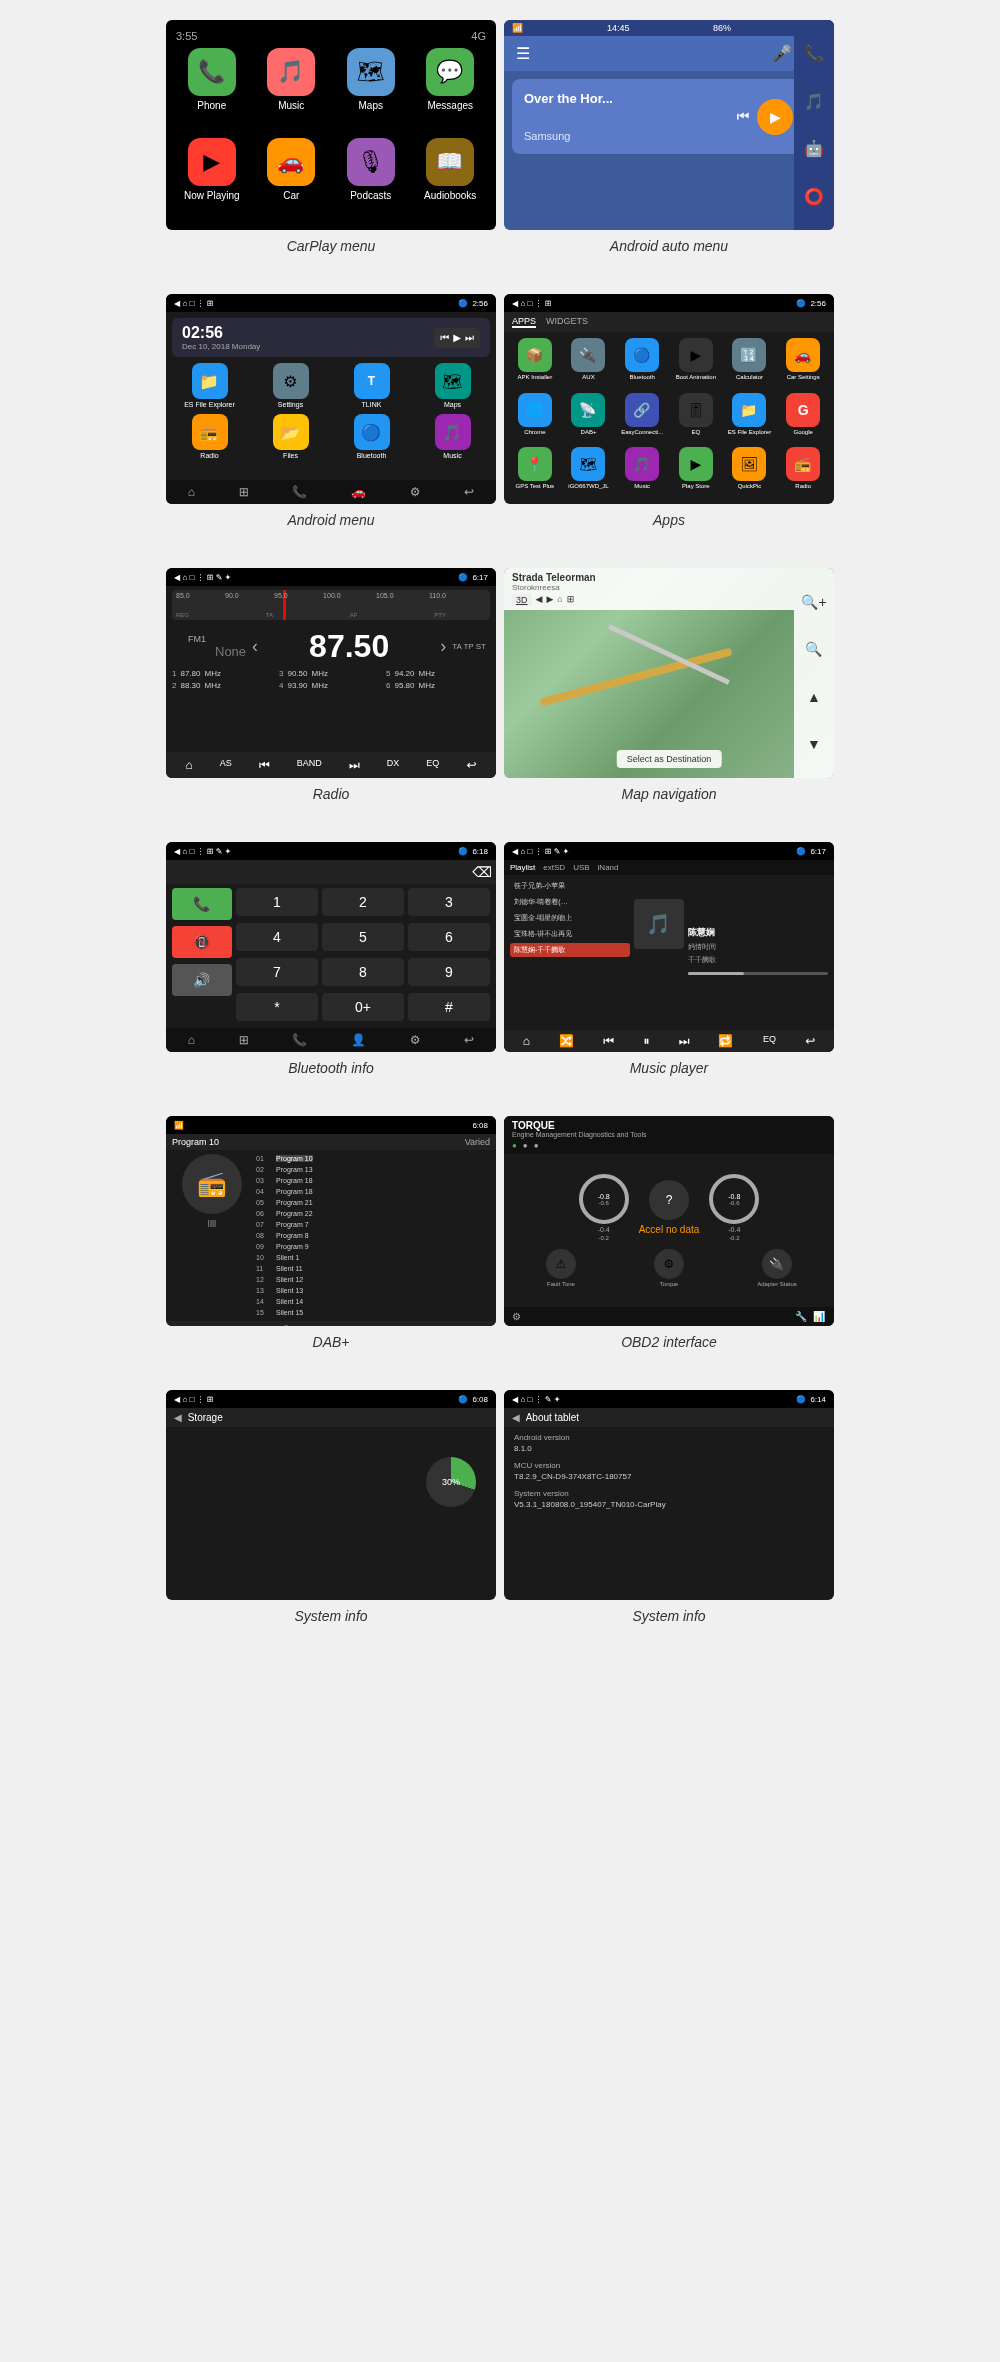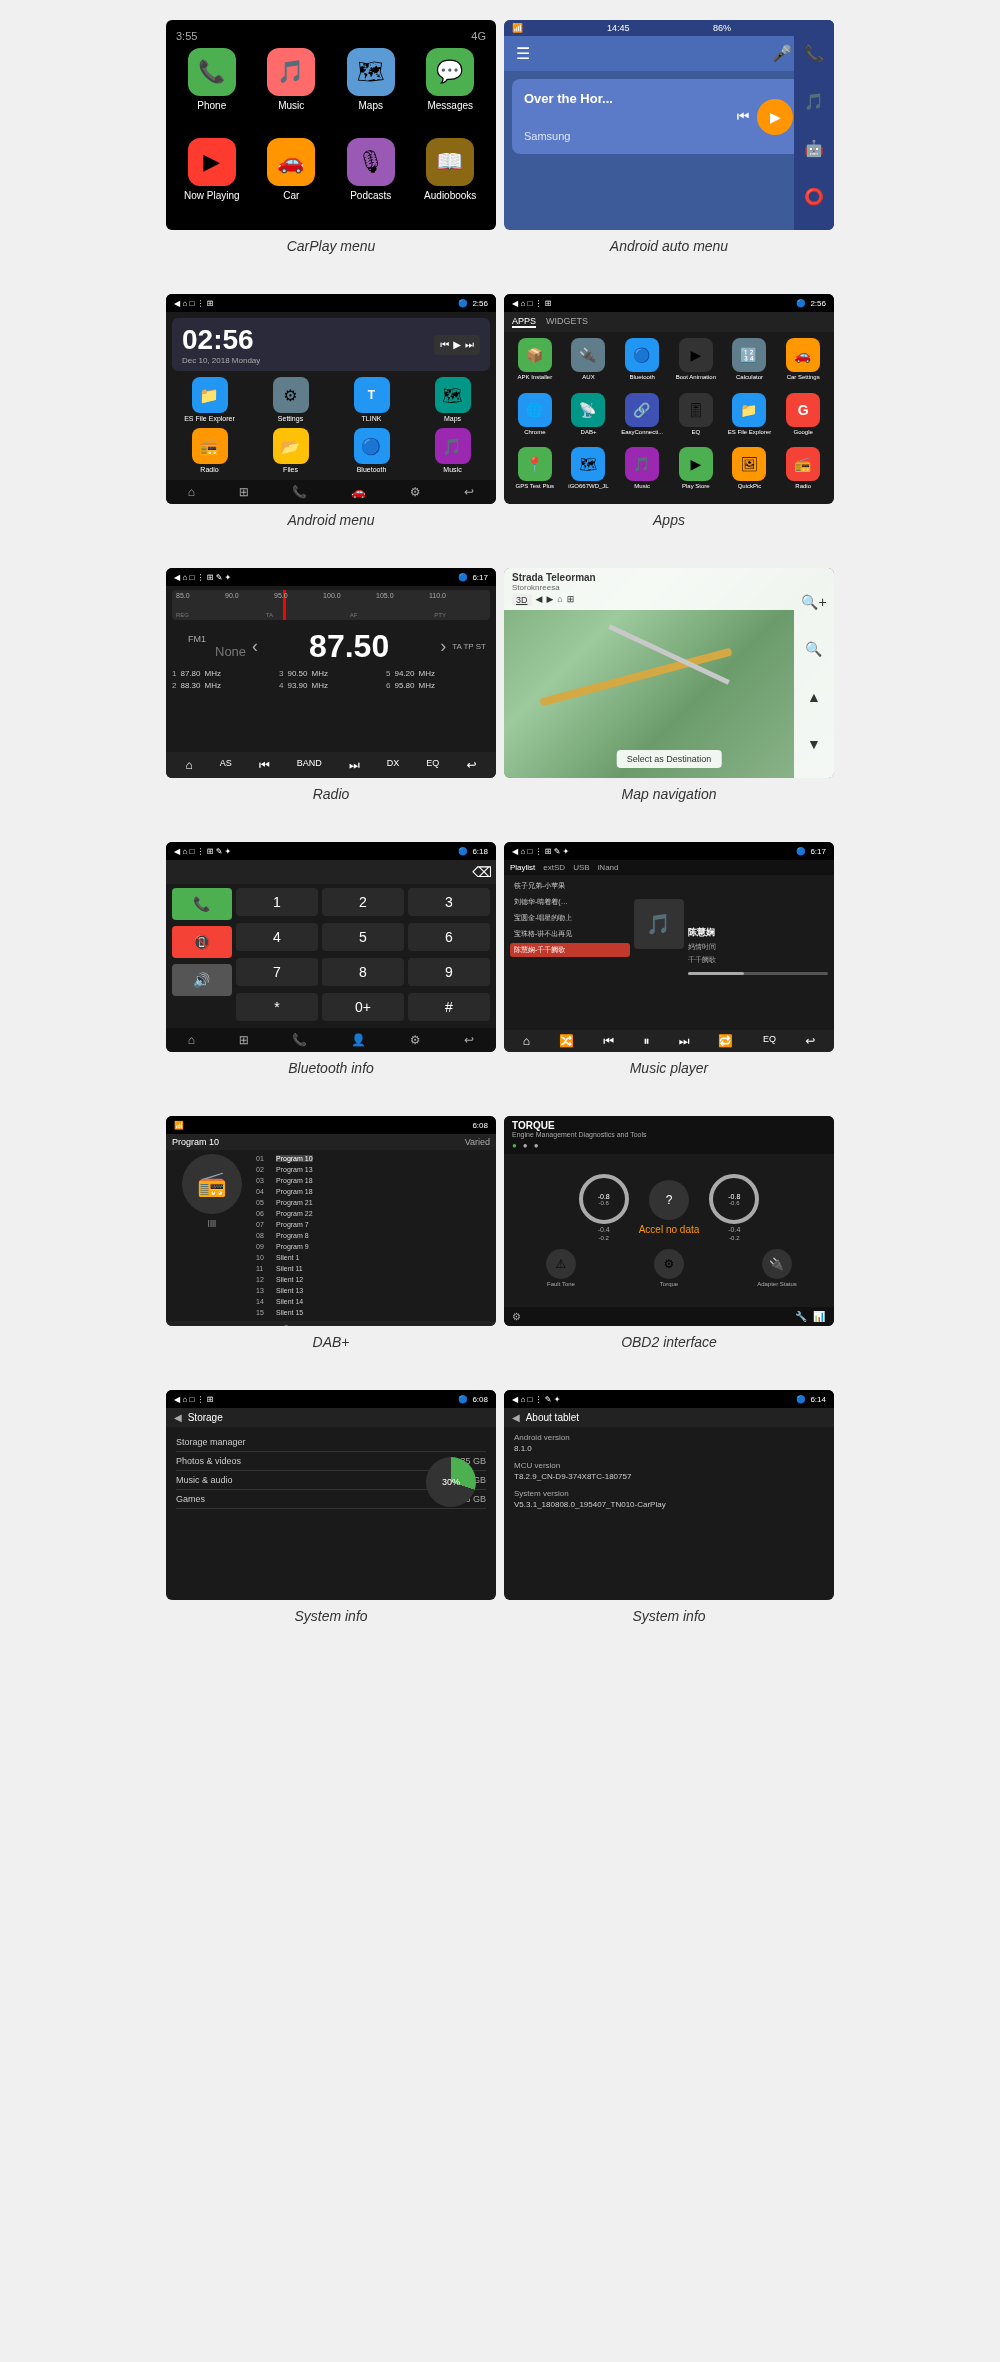--- a/index.html
+++ b/index.html
@@ -162,21 +162,21 @@
     }
     .am-time-widget {
       background: #2a2a3a;
       border-radius: 6px;
       padding: 6px 10px;
       margin-bottom: 6px;
       display: flex;
       align-items: center;
       gap: 8px;
     }
-    .am-time { color: #fff; font-size: 28px; font-weight: bold; }
+    .am-time { color: #fff; font-size: 16px; font-weight: bold; }
     .am-date { color: #aaa; font-size: 8px; }
     .am-music-mini {
       background: #333;
       border-radius: 4px;
       padding: 4px 6px;
       margin-left: auto;
       display: flex;
       gap: 4px;
       align-items: center;
     }
@@ -1314,38 +1314,20 @@
           </div>
         </div>
         <div style="display:flex;align-items:center;gap:6px;padding:4px 8px;background:#222;">
           <span style="color:#aaa;font-size:10px;">◀</span>
           <span style="color:#fff;font-size:10px;">Storage</span>
         </div>
         <div class="sysinfo1-content" style="position:relative;">
           <div class="storage-donut">
             <span>30%</span>
           </div>
-          <div>
-            <div class="storage-item">
-              <span class="storage-item-label">Storage manager</span>
-              <span class="storage-item-size"></span>
-            </div>
-            <div class="storage-item">
-              <span class="storage-item-label">Photos &amp; videos</span>
-              <span class="storage-item-size">0.35 GB</span>
-            </div>
-            <div class="storage-item">
-              <span class="storage-item-label">Music &amp; audio</span>
-              <span class="storage-item-size">0.00 GB</span>
-            </div>
-            <div class="storage-item">
-              <span class="storage-item-label">Games</span>
-              <span class="storage-item-size">3.88 GB</span>
-            </div>
-          </div>
         </div>
       </div>
       <span class="caption">System info</span>
     </div>
 
     <div class="screenshot-block">
       <div class="screen sysinfo2-screen">
         <div class="statusbar">
           <span>◀ ⌂ □ ⋮ ✎ ✦</span>
           <div class="statusbar-right">

